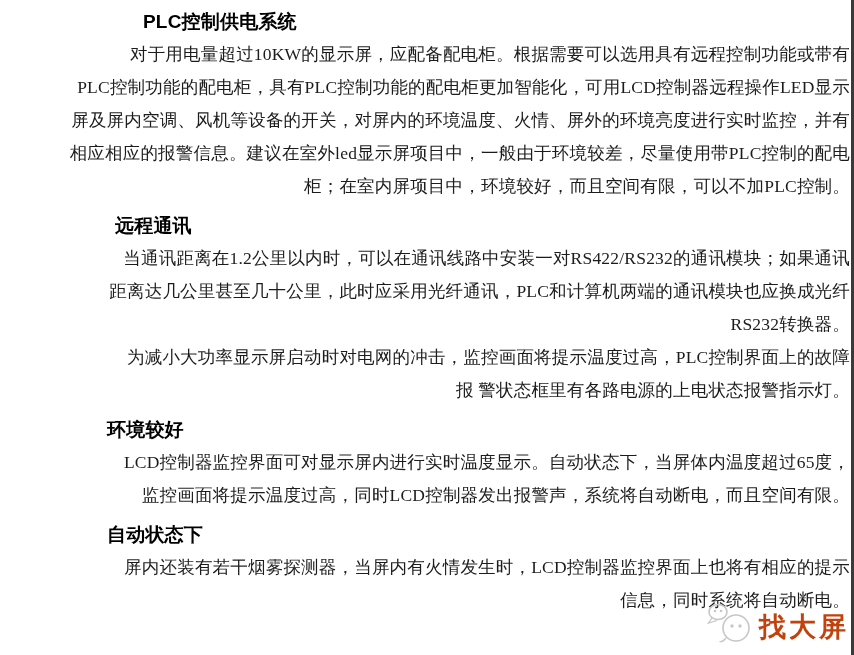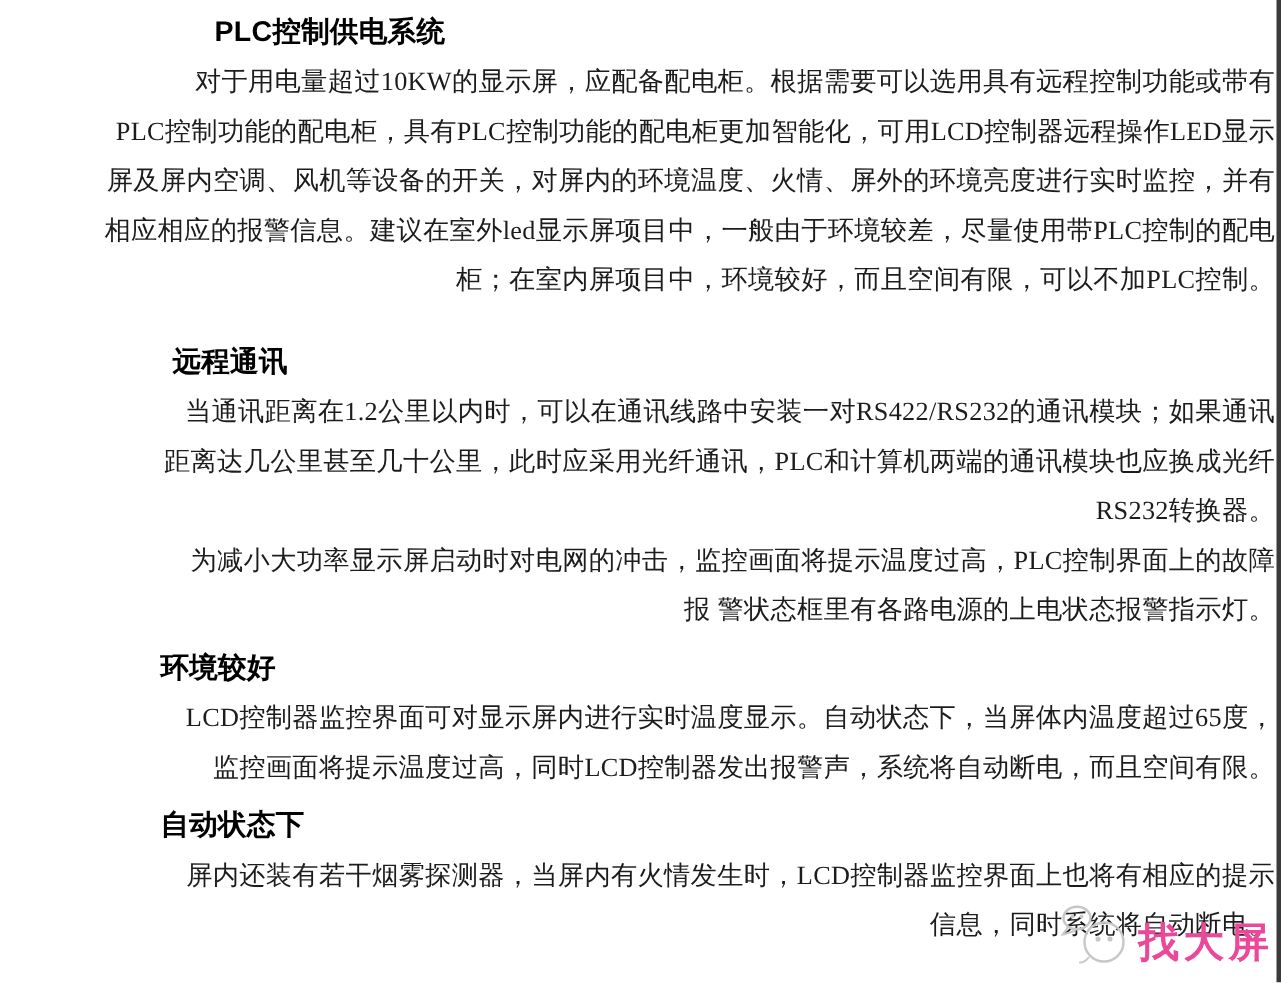--- a/index.html
+++ b/index.html
@@ -25,21 +25,21 @@
     letter-spacing: 0.2px;
   }
   .sec-heading {
     font-family: "Liberation Sans", sans-serif;
     font-weight: bold;
     font-size: 19px;
     line-height: 33px;
     color: #000000;
   }
   .h-indent-a { padding-left: 79px; }   
-  .h-indent-b { padding-left: 51px; margin-top: 22px; }
+  .h-indent-b { padding-left: 51px; margin-top: 6px; }
   .h-indent-c { padding-left: 43px; margin-top: 6px; }
   .sec-para {
     text-indent: 57px;
     text-align: right;
   }
   .right-edge-bar {
     position: absolute;
     top: 0; right: 0;
     width: 3px; height: 655px;
     background: #3a3a3a;
@@ -51,21 +51,21 @@
     align-items: center;
     gap: 5px;
     color: #c7c7c7;
     pointer-events: none;
   }
   .watermark-label {
     font-family: "Liberation Sans", sans-serif;
     font-weight: bold;
     font-size: 27px;
     letter-spacing: 3px;
-    color: #ec4899;
+    color: #c2410c;
   }
 </style>
 </head>
 <body>
 
 <div class="page">
 
   <div class="doc">
 
     <div class="sec-heading h-indent-a">PLC控制供电系统</div>

